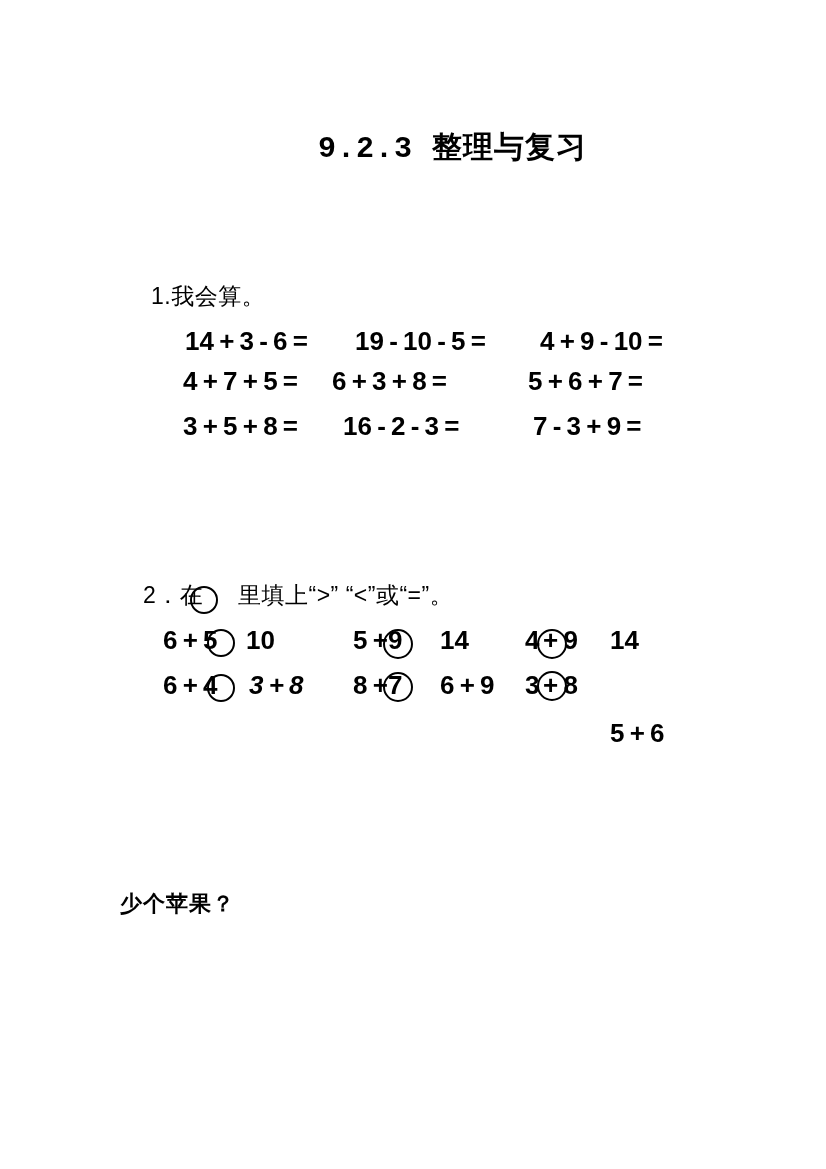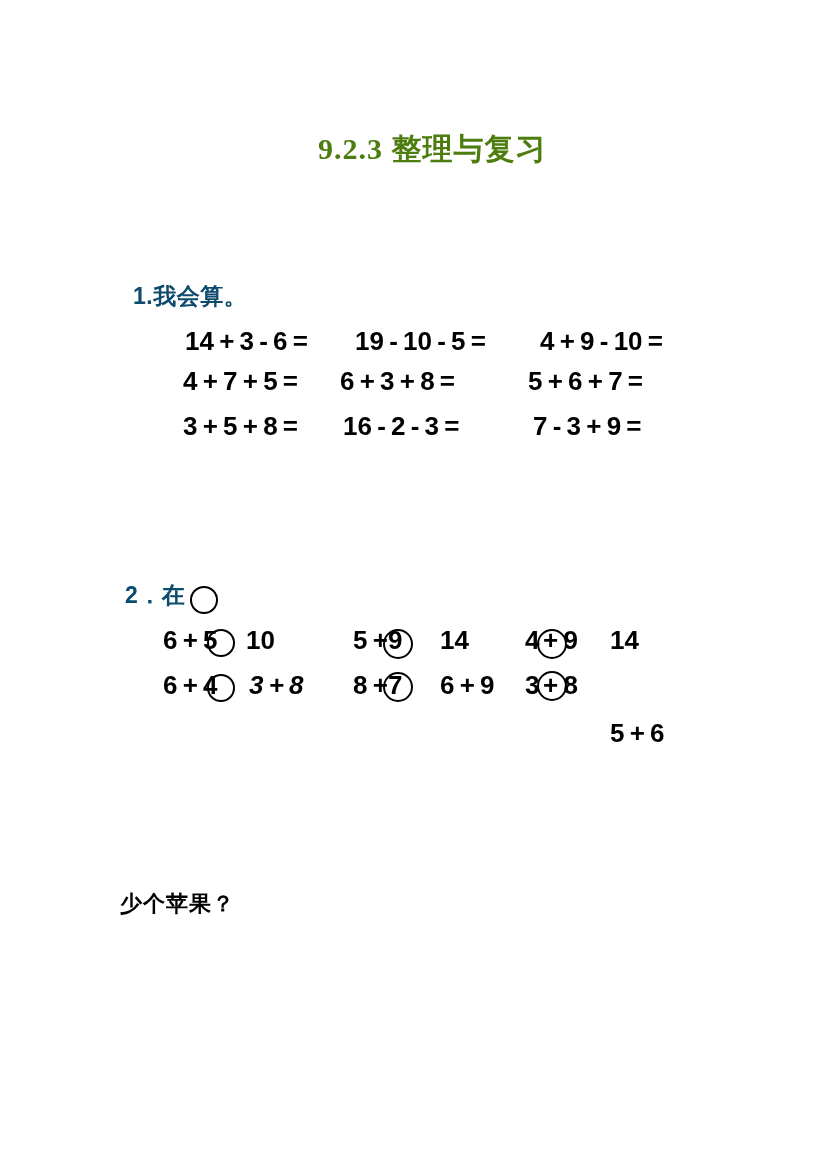--- a/index.html
+++ b/index.html
@@ -8,32 +8,33 @@
     position: relative;
     width: 826px;
     height: 1169px;
     background: #ffffff;
     overflow: hidden;
     font-family: "Liberation Sans", "DejaVu Sans", sans-serif;
     color: #000000;
   }
   .abs { position: absolute; white-space: pre; line-height: 1.15; }
   .title {
-    font-family: Liberation Serif, serif;
+    font-family: Liberation Mono, monospace;
     font-weight: 700;
     font-size: 30px;
     letter-spacing: 1px;
-    color: #4d7c0f;
+    color: #000000;
     text-align: center;
   }
   .cjk {
-    font-weight: 700;
+    font-weight: 400;
     font-size: 23px;
     letter-spacing: 0.5px;
-    color: #0c4a6e;
+    color: #000000;
+    margin-left: 18px;
   }
   .math {
     font-weight: 700;
     font-size: 26px;
     line-height: 1;
     word-spacing: -2px;
     color: #000000;
   }
   .para {
     font-weight: 700;
@@ -58,29 +59,30 @@
 
   <div class="abs title" style="left:318px; top:132px;">9.2.3 整理与复习</div>
 
   <div class="abs cjk" style="left:133px; top:283px;">1.我会算。</div>
 
   <div class="abs math" style="left:185px; top:328px;">14 + 3 - 6 =</div>
   <div class="abs math" style="left:355px; top:328px;">19 - 10 - 5 =</div>
   <div class="abs math" style="left:540px; top:328px;">4 + 9 - 10 =</div>
 
   <div class="abs math" style="left:183px; top:368px;">4 + 7 + 5 =</div>
-  <div class="abs math" style="left:340px; top:368px;text-align:right;">6 + 3 + 8 =</div>
+  <div class="abs math" style="left:332px; top:368px;text-align:right;">6 + 3 + 8 =</div>
   <div class="abs math" style="left:528px; top:368px;">5 + 6 + 7 =</div>
 
   <div class="abs math" style="left:183px; top:413px;">3 + 5 + 8 =</div>
   <div class="abs math" style="left:343px; top:413px;">16 - 2 - 3 =</div>
   <div class="abs math" style="left:533px; top:413px;">7 - 3 + 9 =</div>
 
   <div class="abs cjk" style="left:125px; top:582px;">2．在</div>
   <div class="circle" style="left:190px; top:586px;"></div>
+  <div class="abs cjk" style="left:220px; top:582px;">里填上“&gt;” “&lt;”或“=”。</div>
 
   <div class="abs math" style="left:163px; top:627px;">6 + 5</div>
   <div class="circle" style="left:207px; top:629px;"></div>
   <div class="abs math" style="left:246px; top:627px;">10</div>
 
   <div class="abs math" style="left:353px; top:627px;">5 +</div>
   <div class="circle lg" style="left:383px; top:629px;"></div>
   <div class="abs math" style="left:388px; top:627px;">9</div>
   <div class="abs math" style="left:440px; top:627px;">14</div>
 

